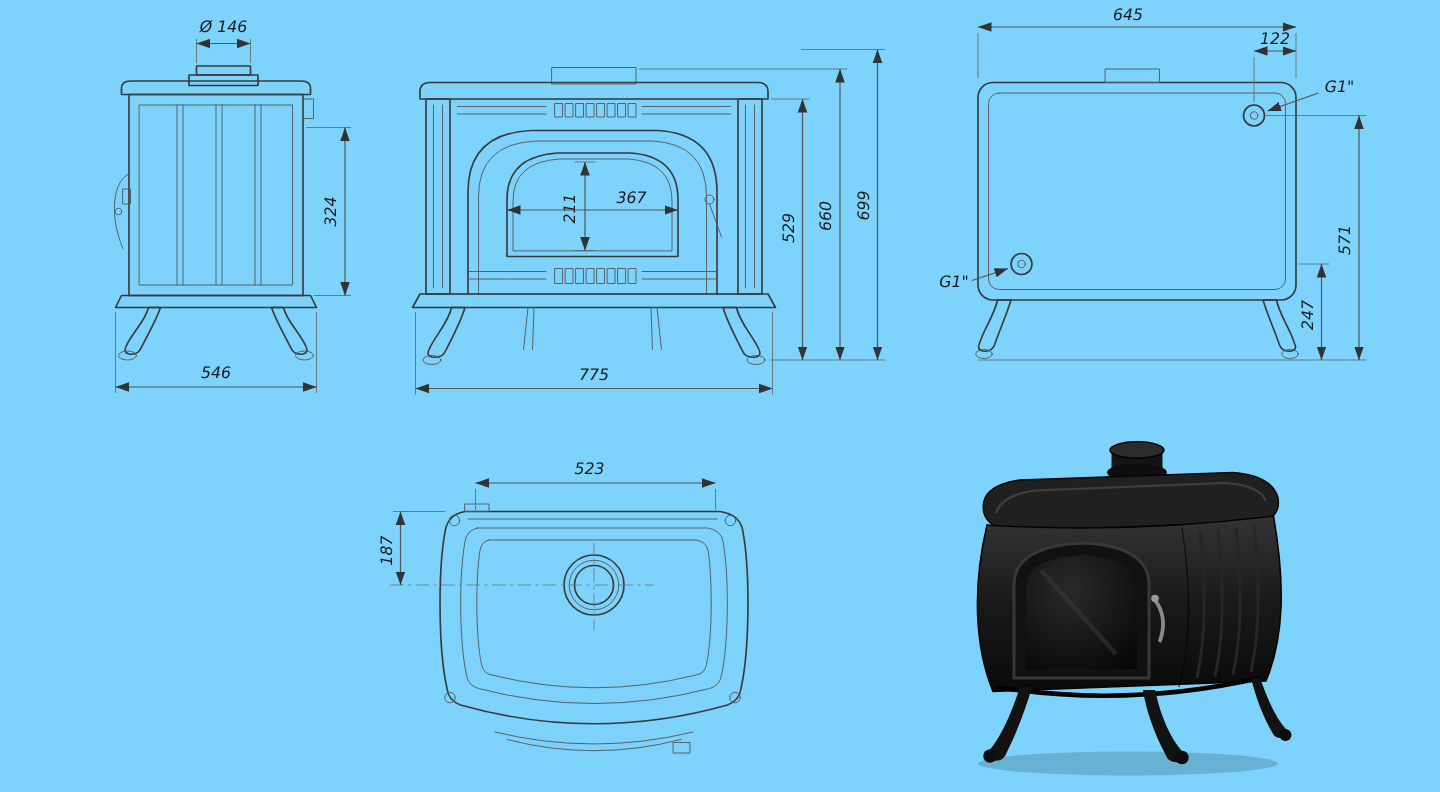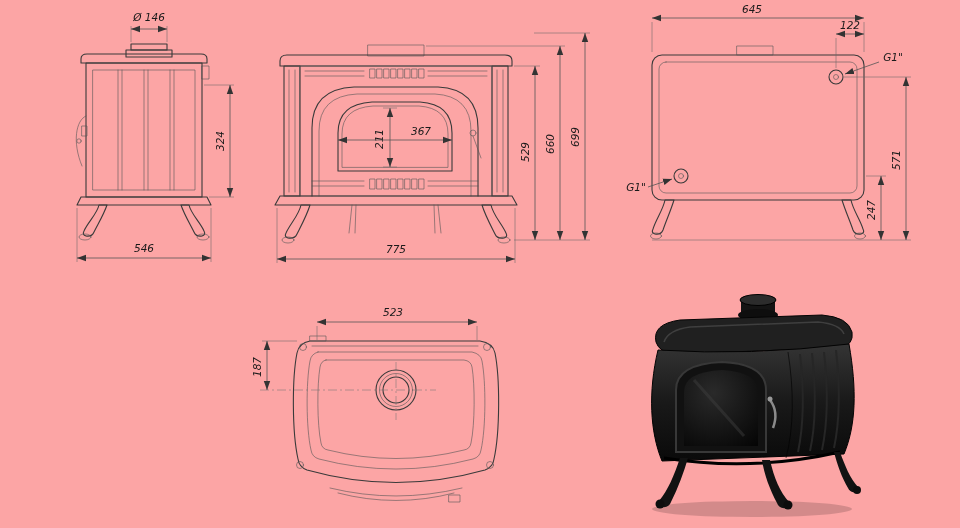--- a/index.html
+++ b/index.html
@@ -1,16 +1,16 @@
 <!DOCTYPE html>
 <html><head>
 <meta charset="utf-8">
 <style>
   html,body{margin:0;padding:0;background:#fff;}
-  #sheet{position:relative;width:960px;height:528px;background:#fca5a5;overflow:hidden;
+  #sheet{position:relative;width:960px;height:528px;background:#7dd3fc;overflow:hidden;
          font-family:"DejaVu Sans",sans-serif;}
   svg{position:absolute;inset:0;}
   .obj{fill:none;stroke:#3a3a3a;stroke-width:1.1;stroke-linejoin:round;stroke-linecap:round;}
   .obj-thin{fill:none;stroke:#555;stroke-width:0.6;stroke-linejoin:round;stroke-linecap:round;}
   .dim{fill:none;stroke:#555;stroke-width:0.8;}
   .ext{fill:none;stroke:#666;stroke-width:0.55;}
   .cl{fill:none;stroke:#777;stroke-width:0.55;stroke-dasharray:9 3 2 3;}
   .arrows{marker-start:url(#arr);marker-end:url(#arr);}
   .dim-label{font:italic 10.5px "DejaVu Sans",sans-serif;fill:#1a1a1a;text-anchor:middle;}
 </style>

